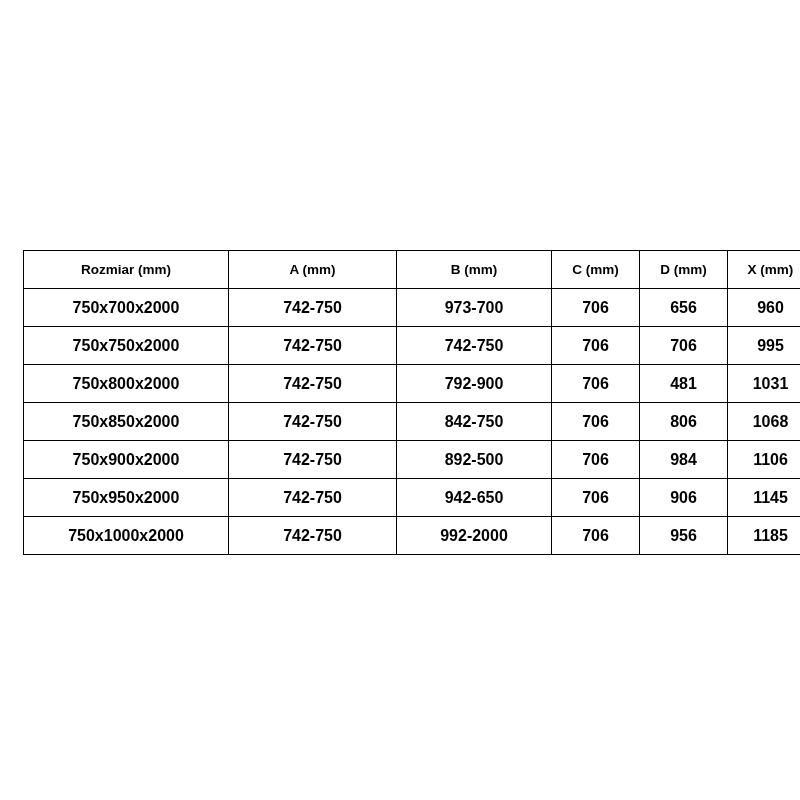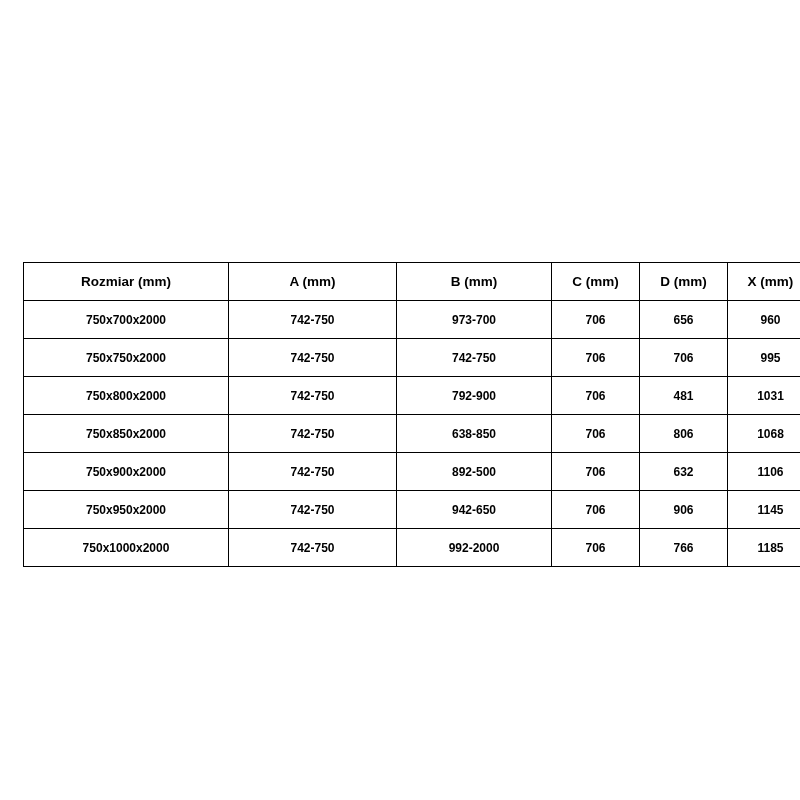--- a/index.html
+++ b/index.html
@@ -13,34 +13,33 @@
     font-family: "Liberation Sans", sans-serif;
     color: #000000;
     position: relative;
     overflow: hidden;
   }
   .table-wrap {
     position: absolute;
     left: 23px;
     top: 250px;
     width: 754px;
-    margin-top: 12px;
   }
   table.dim-table {
     border-collapse: collapse;
     width: 754px;
     table-layout: fixed;
   }
   table.dim-table th,
   table.dim-table td {
     border: 1px solid #000000;
     text-align: center;
     vertical-align: middle;
     font-weight: bold;
-    font-size: 12px;
+    font-size: 16px;
     height: 37px;
     padding: 0 2px;
     white-space: nowrap;
   }
   table.dim-table thead th {
     font-size: 13.5px;
   }
   
   col.c0 { width: 205px; }
   col.c1 { width: 168px; }
@@ -93,44 +92,44 @@
         <td>750x800x2000</td>
         <td>742-750</td>
         <td>792-900</td>
         <td>706</td>
         <td>481</td>
         <td>1031</td>
       </tr>
       <tr>
         <td>750x850x2000</td>
         <td>742-750</td>
-        <td>638-850</td>
+        <td>842-750</td>
         <td>706</td>
         <td>806</td>
         <td>1068</td>
       </tr>
       <tr>
         <td>750x900x2000</td>
         <td>742-750</td>
         <td>892-500</td>
         <td>706</td>
-        <td>632</td>
+        <td>984</td>
         <td>1106</td>
       </tr>
       <tr>
         <td>750x950x2000</td>
         <td>742-750</td>
         <td>942-650</td>
         <td>706</td>
         <td>906</td>
         <td>1145</td>
       </tr>
       <tr>
         <td>750x1000x2000</td>
         <td>742-750</td>
         <td>992-2000</td>
         <td>706</td>
-        <td>766</td>
+        <td>956</td>
         <td>1185</td>
       </tr>
     </tbody>
   </table>
 </div>
 
 </body></html>

